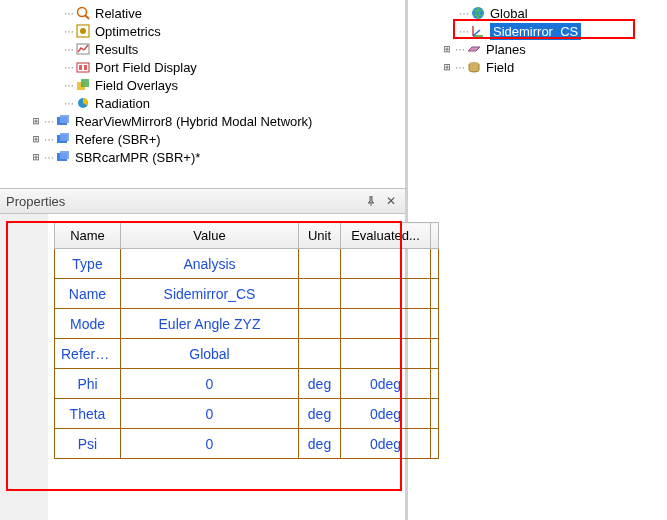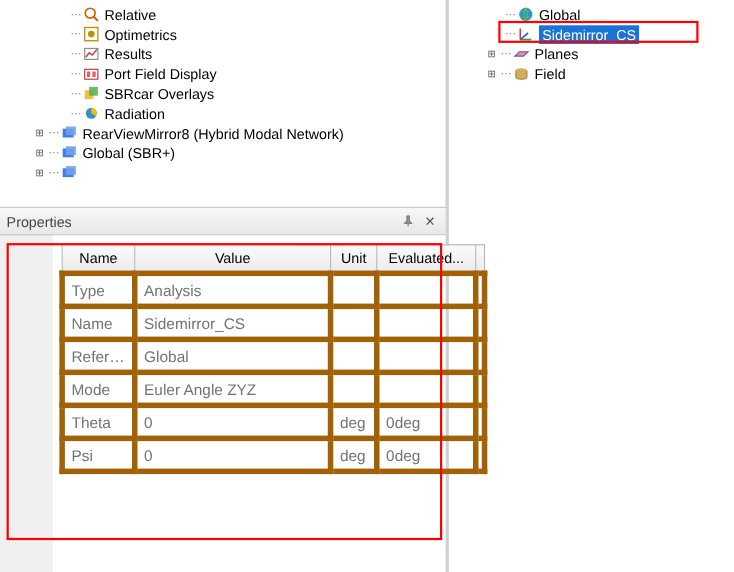--- a/index.html
+++ b/index.html
@@ -120,29 +120,29 @@
     background: linear-gradient(#fafafa,#ececec);
     border: 1px solid #b8b8b8;
     font-weight: normal;
     font-size: 13px;
     padding: 4px 6px;
     text-align: center;
     height: 26px;
     color: #000;
   }
   .grid td {
-    border: 5px solid #a16207;
+    border: 1px solid #a16207;
     font-size: 14px;
     padding: 4px 6px;
     height: 30px;
-    text-align: left;
+    text-align: center;
     overflow: hidden;
     white-space: nowrap;
     text-overflow: ellipsis;
-    color: #737373;
+    color: #1d4ed8;
   }
   .grid col.c-name { width: 66px; }
   .grid col.c-value { width: 178px; }
   .grid col.c-unit { width: 42px; }
   .grid col.c-eval { width: 90px; }
   .grid col.c-tail { width: 8px; }
   .table-highlight {
     position: absolute;
     border: 2px solid #ff0000;
     left: 6px;
@@ -199,21 +199,21 @@
     <span class="label">Port Field Display</span>
   </div>
   <div class="tree-row" style="padding-left:64px">
     <span class="dots">⋯</span>
     <span class="icon">
       <svg width="16" height="16">
           <rect x="2" y="5" width="8" height="8" fill="#f0c040"></rect>
           <rect x="6" y="2" width="8" height="8" fill="#50b050" opacity="0.85"></rect>
         </svg>
     </span>
-    <span class="label">SBRcar Overlays</span>
+    <span class="label">Field Overlays</span>
   </div>
   <div class="tree-row" style="padding-left:64px">
     <span class="dots">⋯</span>
     <span class="icon">
       <svg width="16" height="16">
           <circle cx="8" cy="8" r="5" fill="#3090d0"></circle>
           <path d="M8 3 A5 5 0 0 1 12.3 10.5 L8 8 Z" fill="#f0c000"></path>
         </svg>
     </span>
     <span class="label">Radiation</span>
@@ -231,31 +231,32 @@
   </div>
   <div class="tree-row" style="padding-left:30px">
     <span class="expander">⊞</span>
     <span class="dots">⋯</span>
     <span class="icon">
       <svg width="16" height="16">
           <rect x="2" y="4" width="10" height="8" fill="#4080e0"></rect>
           <rect x="5" y="2" width="9" height="8" fill="#70a0f0" opacity="0.9"></rect>
         </svg>
     </span>
-    <span class="label">Global (SBR+)</span>
+    <span class="label">Refere (SBR+)</span>
   </div>
   <div class="tree-row" style="padding-left:30px">
     <span class="expander">⊞</span>
     <span class="dots">⋯</span>
     <span class="icon">
       <svg width="16" height="16">
           <rect x="2" y="4" width="10" height="8" fill="#4080e0"></rect>
           <rect x="5" y="2" width="9" height="8" fill="#70a0f0" opacity="0.9"></rect>
         </svg>
     </span>
+    <span class="label">SBRcarMPR (SBR+)*</span>
   </div>
 </div>
 
 <div class="right-panel">
   <div class="tree-row" style="padding-left:48px">
     <span class="dots">⋯</span>
     <span class="icon">
       <svg width="16" height="16">
           <circle cx="8" cy="8" r="6" fill="#3090d0"></circle>
           <path d="M3 6 Q8 4 13 6 M3 10 Q8 12 13 10 M8 2 Q5 8 8 14 M8 2 Q11 8 8 14" fill="none" stroke="#50c050" stroke-width="1"></path>
@@ -336,31 +337,38 @@
             <td></td>
           </tr>
           <tr>
             <td>Name</td>
             <td>Sidemirror_CS</td>
             <td></td>
             <td></td>
             <td></td>
           </tr>
           <tr>
+            <td>Mode</td>
+            <td>Euler Angle ZYZ</td>
+            <td></td>
+            <td></td>
+            <td></td>
+          </tr>
+          <tr>
             <td>Refere...</td>
             <td>Global</td>
             <td></td>
             <td></td>
             <td></td>
           </tr>
           <tr>
-            <td>Mode</td>
-            <td>Euler Angle ZYZ</td>
-            <td></td>
-            <td></td>
+            <td>Phi</td>
+            <td>0</td>
+            <td>deg</td>
+            <td>0deg</td>
             <td></td>
           </tr>
           <tr>
             <td>Theta</td>
             <td>0</td>
             <td>deg</td>
             <td>0deg</td>
             <td></td>
           </tr>
           <tr>

